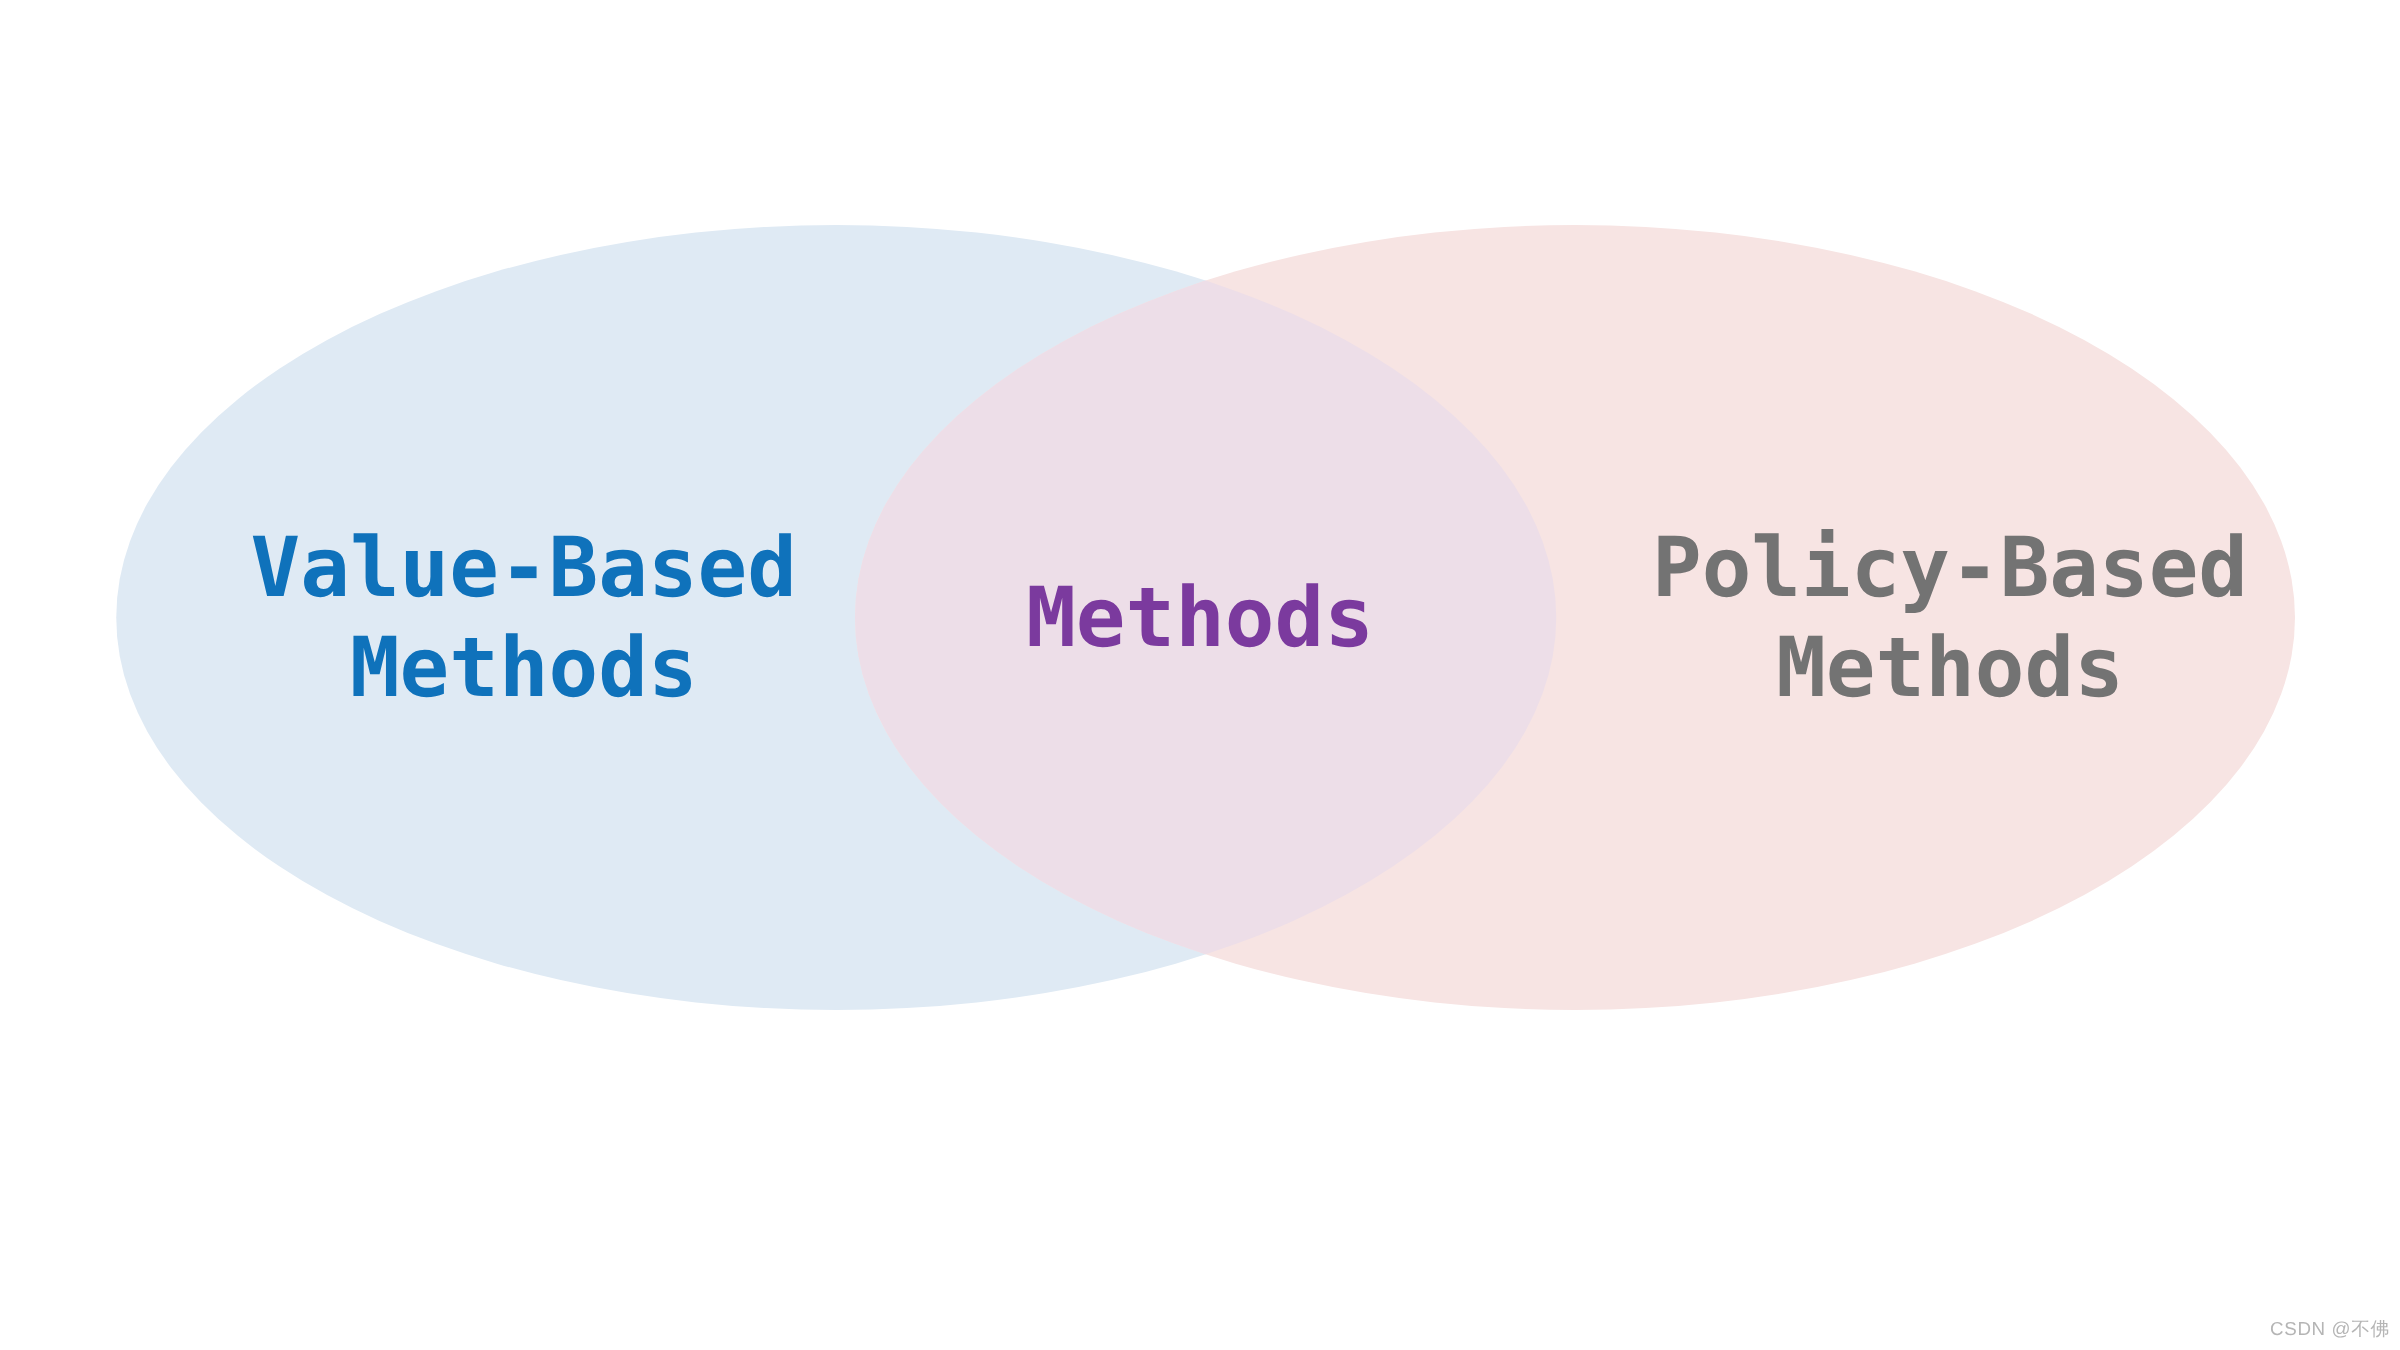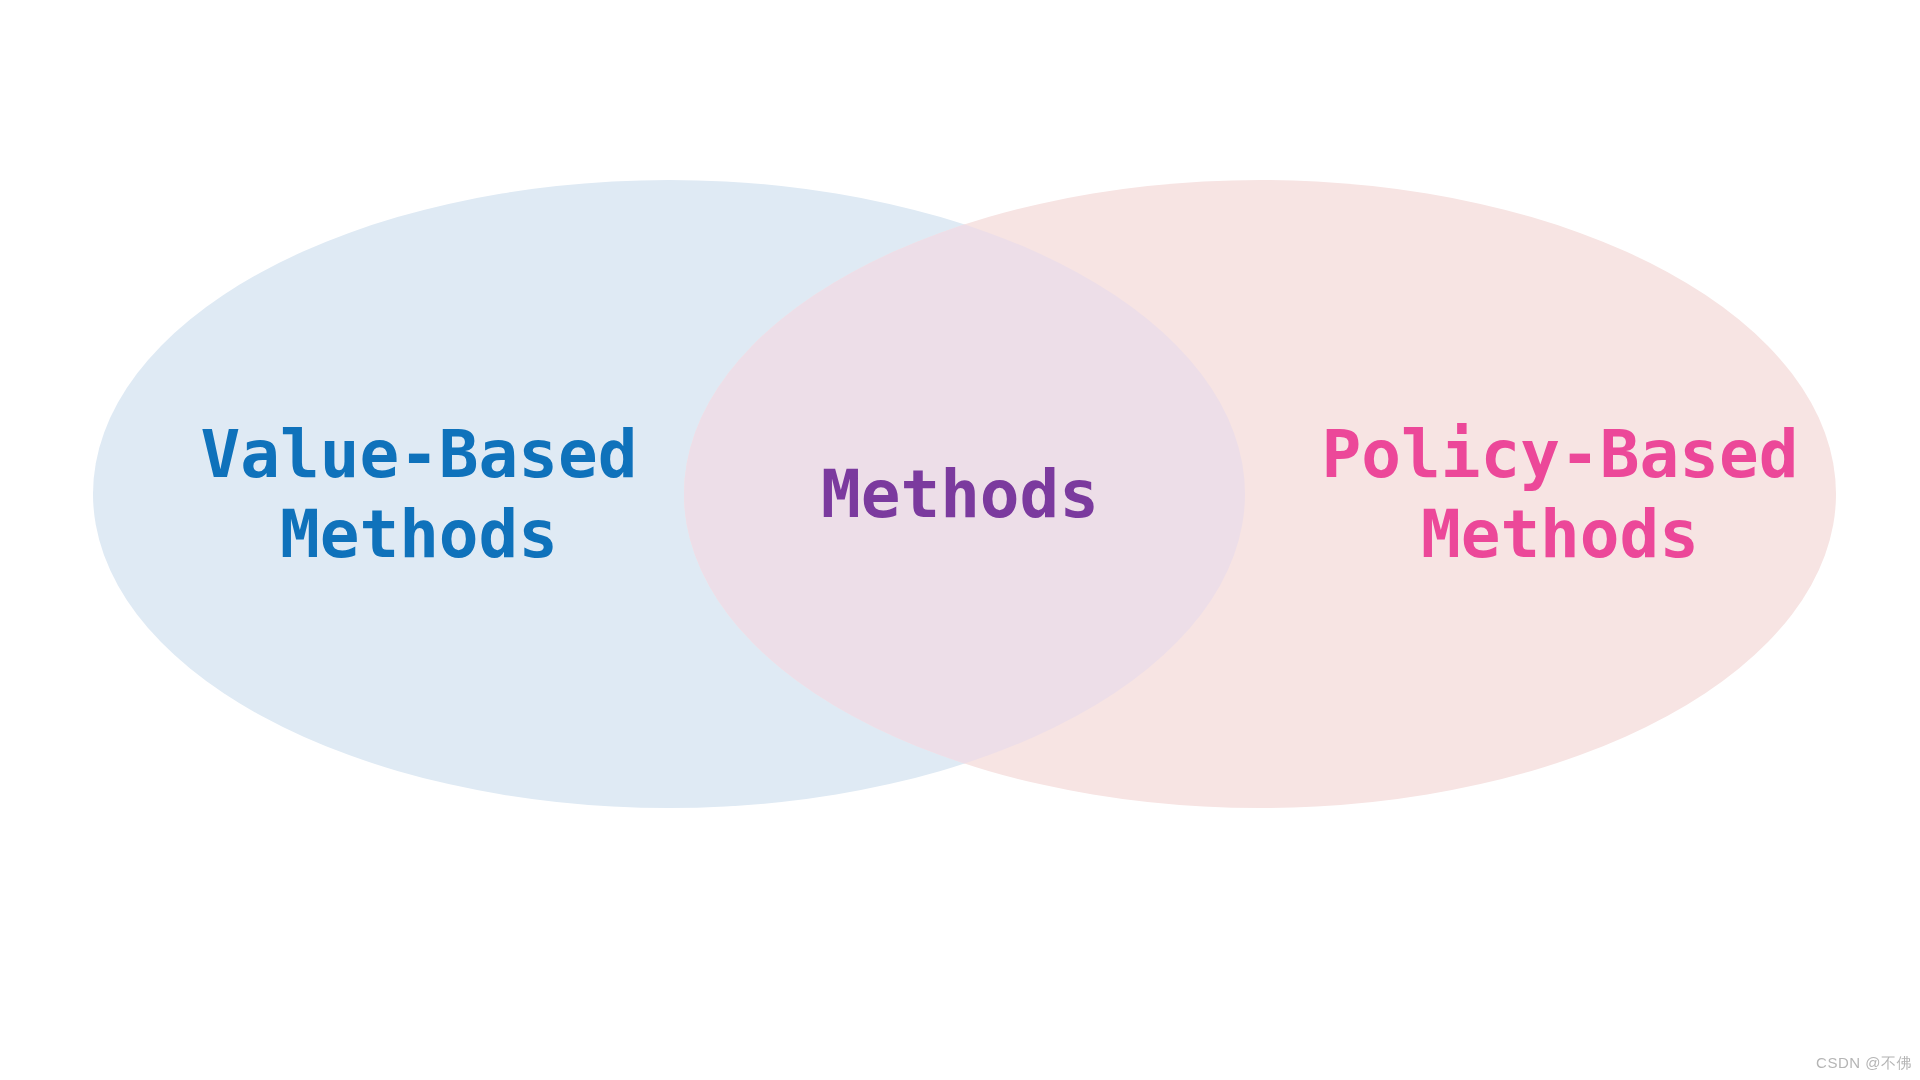--- a/index.html
+++ b/index.html
@@ -31,21 +31,21 @@
     font-family: "DejaVu Sans Mono", monospace;
     font-weight: bold;
     font-size: 66px;
     line-height: 80px;
     white-space: nowrap;
     letter-spacing: 0;
   }
   .set-label span { display: block; }
   .label-blue   { color: #0f72bb; }
   .label-purple { color: #7b3a9e; }
-  .label-red    { color: #ec4899; }
+  .label-red    { color: #737373; }
   .pos-left   { left: 419px;  top: 495px; }
   .pos-center { left: 960px;  top: 495px; }
   .pos-right  { left: 1560px; top: 495px; }
   .watermark {
     position: absolute;
     right: 8px;
     bottom: 7px;
     font-family: "Liberation Sans", sans-serif;
     font-size: 15px;
     color: #b5b5b5;

